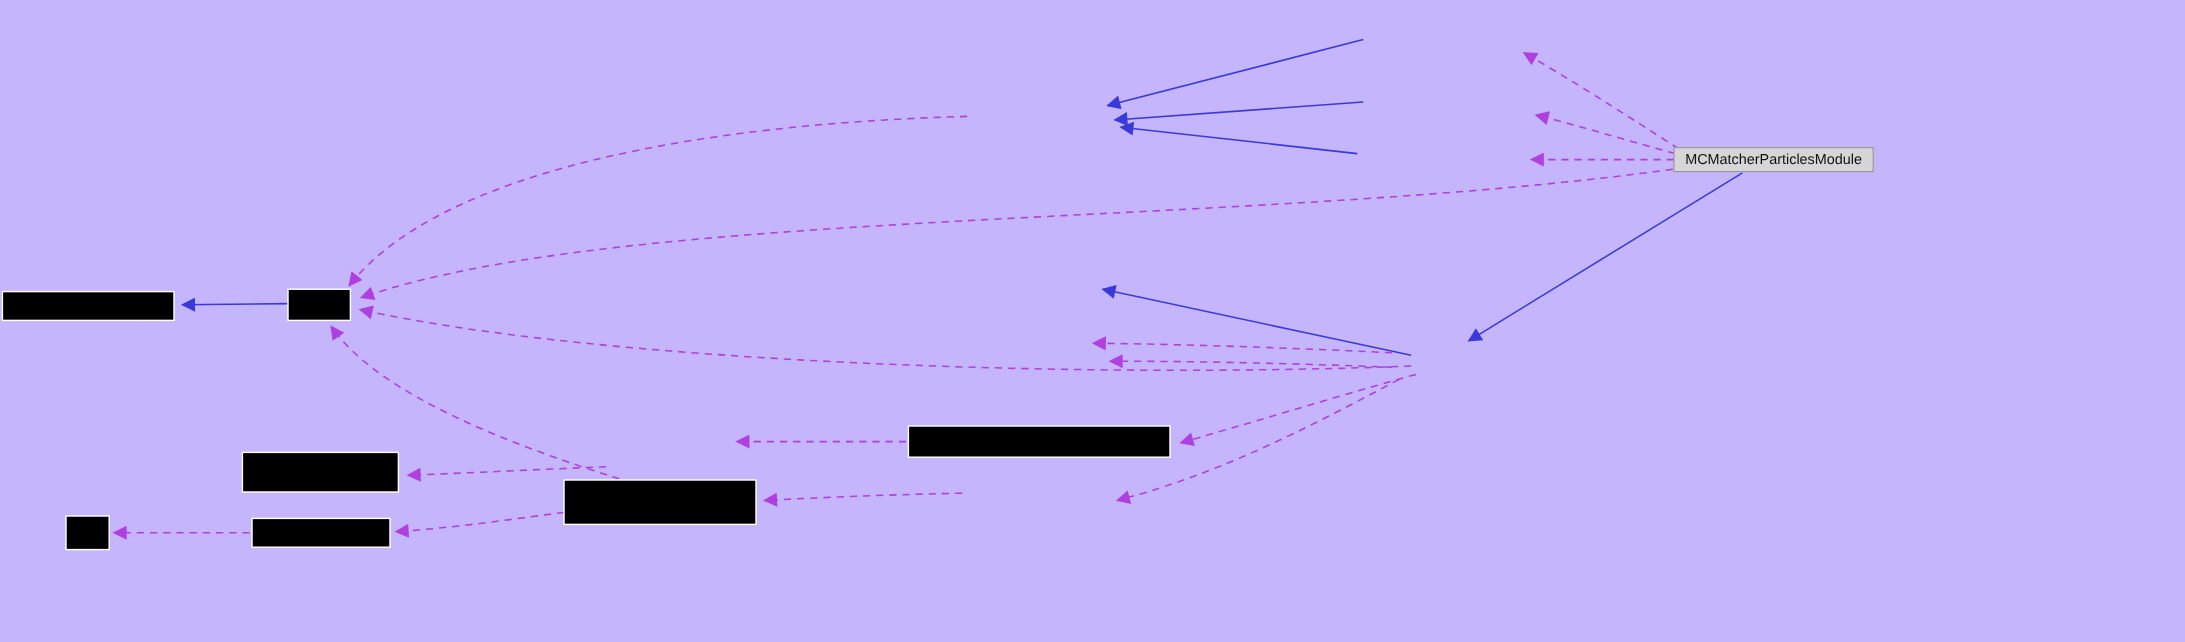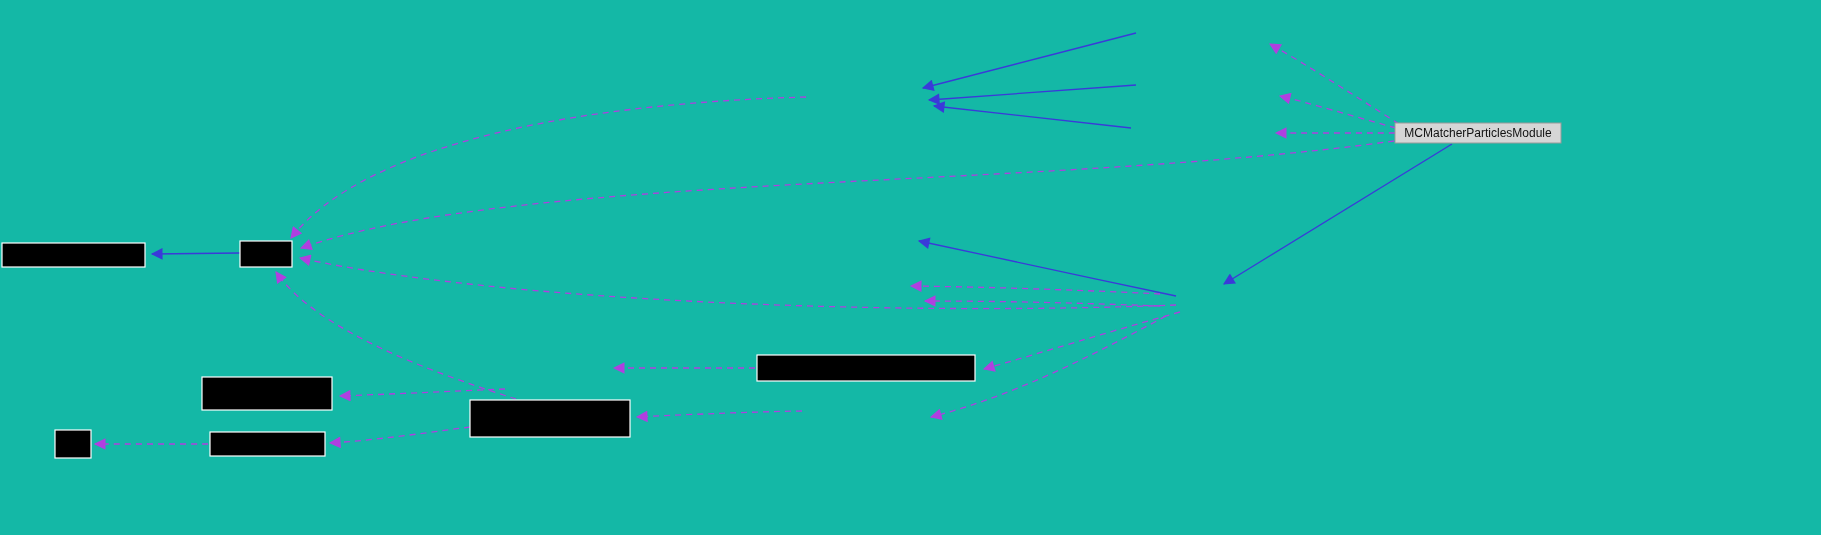--- a/index.html
+++ b/index.html
@@ -4,21 +4,21 @@
 <style>
   html, body {
     margin: 0;
     padding: 0;
     background: #000000;
   }
   #stage {
     position: relative;
     width: 1821px;
     height: 535px;
-    background: #14b8a6;
+    background: #c4b5fd;
     overflow: hidden;
   }
   svg text {
     font-family: "Liberation Sans", sans-serif;
     font-size: 12px;
   }
 </style>
 </head>
 <body>
 

